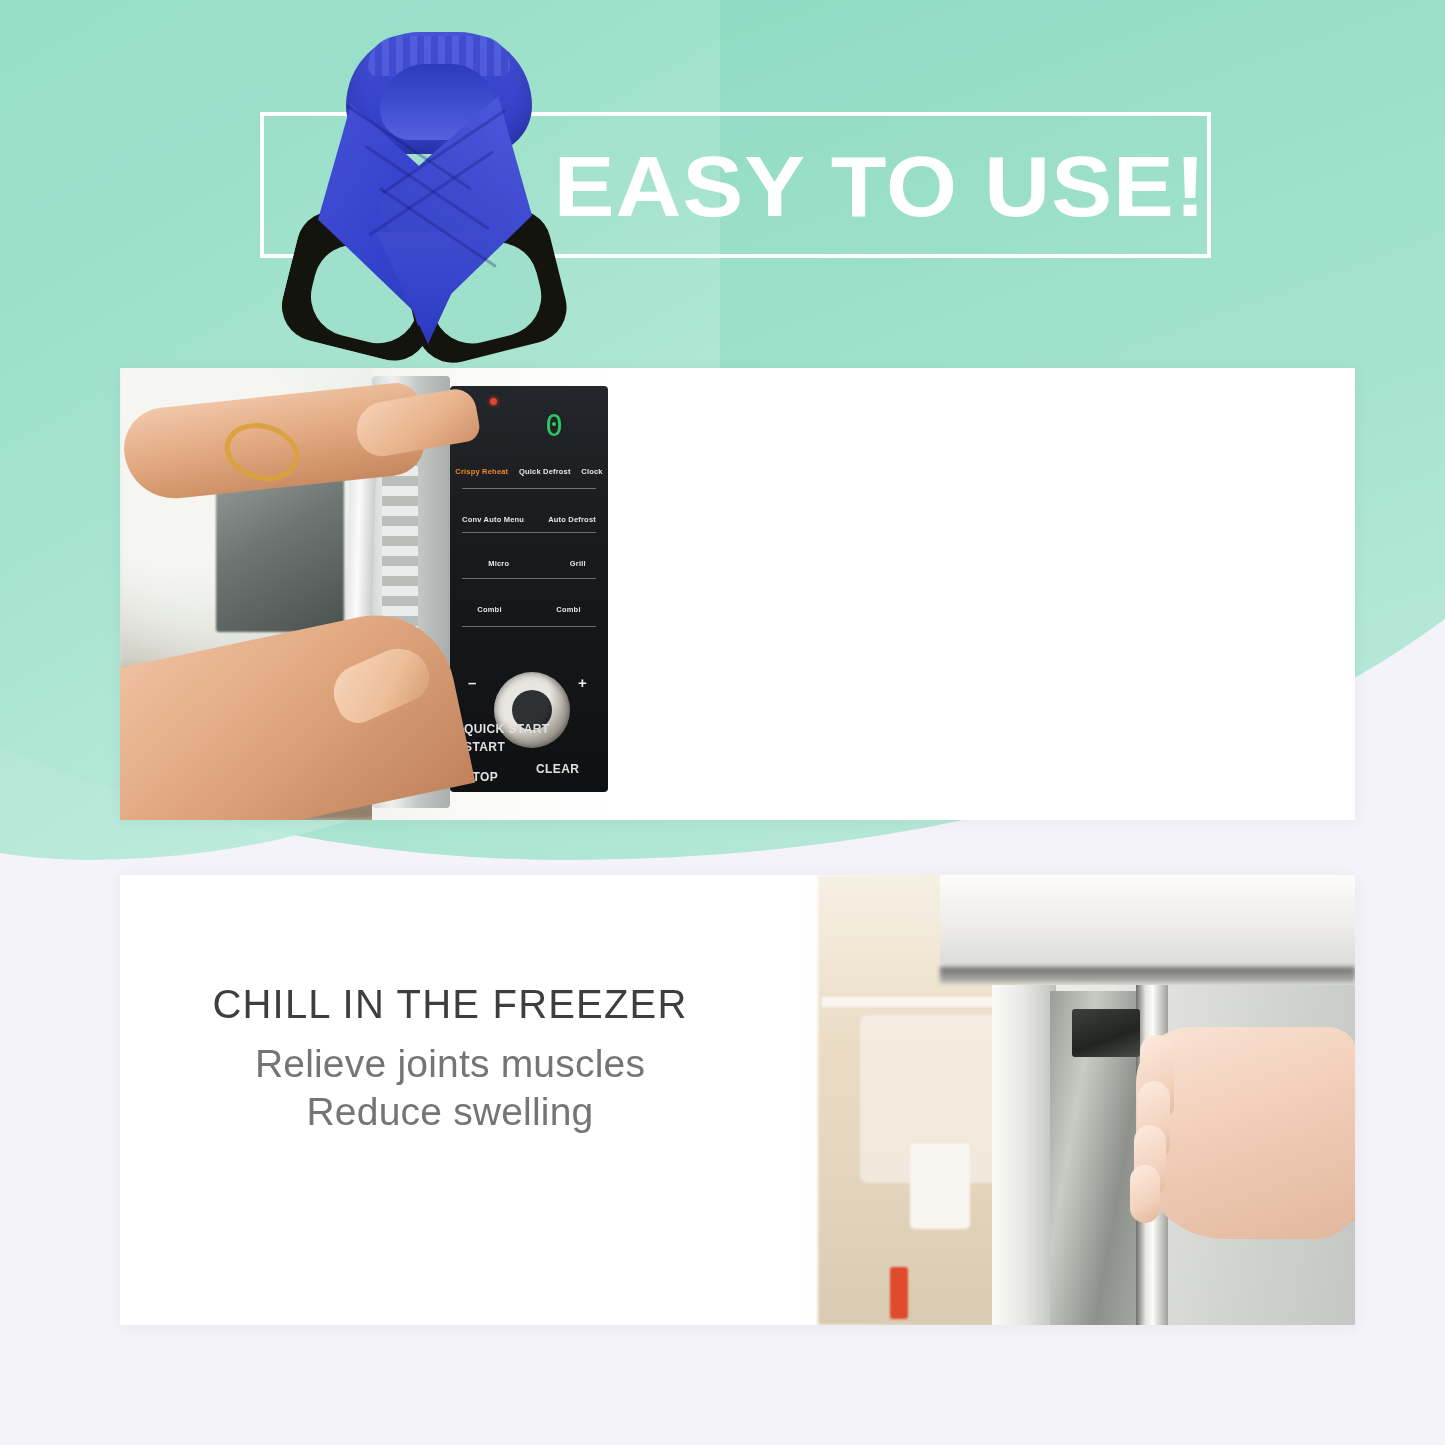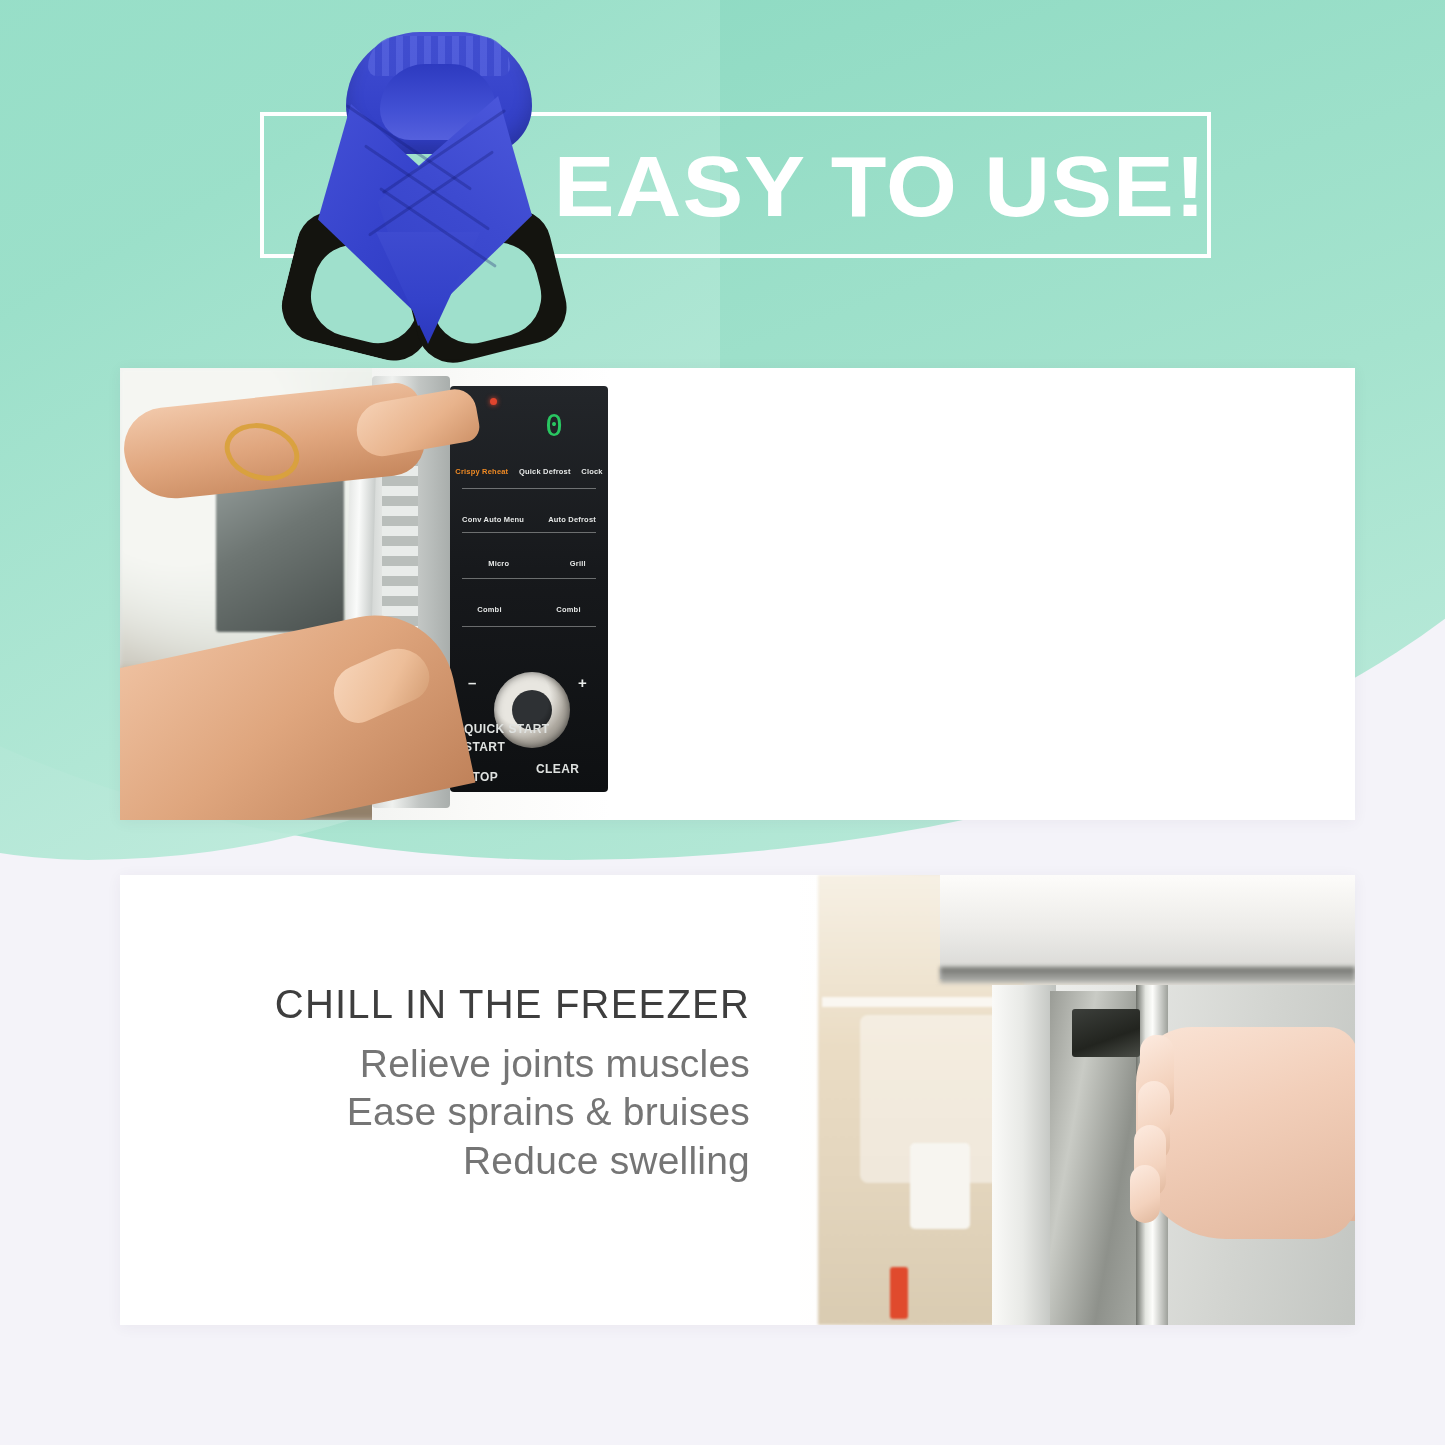--- a/index.html
+++ b/index.html
@@ -551,25 +551,24 @@
       <div class="hand-top-fingers"></div>
       <div class="mw-bracelet"></div>
       <div class="hand-low-arm"></div>
       <div class="hand-low-finger"></div>
     </div>
 
   </div>
 
   <div class="card card-chill">
 
-    <div class="text-block" style="left:30px; top:107px; width:600px; text-align:right;">
+    <div class="text-block" style="left:30px; top:107px; width:600px; text-align:center;">
       <h2 class="tb-title">CHILL IN THE FREEZER</h2>
       <ul class="tb-list">
         <li>Relieve joints muscles</li>
-        <li>Ease sprains &amp; bruises</li>
         <li>Reduce swelling</li>
       </ul>
     </div>
 
     <div class="photo-freezer">
       <div class="fz-interior"></div>
       <div class="fz-shelf" style="left:22px; top:122px; width:198px; height:10px;"></div>
       <div class="fz-shelf" style="left:60px; top:140px; width:160px; height:168px; border-radius:8px; background:rgba(255,255,255,.45);"></div>
       <div class="fz-bin"></div>
       <div class="fz-red"></div>

